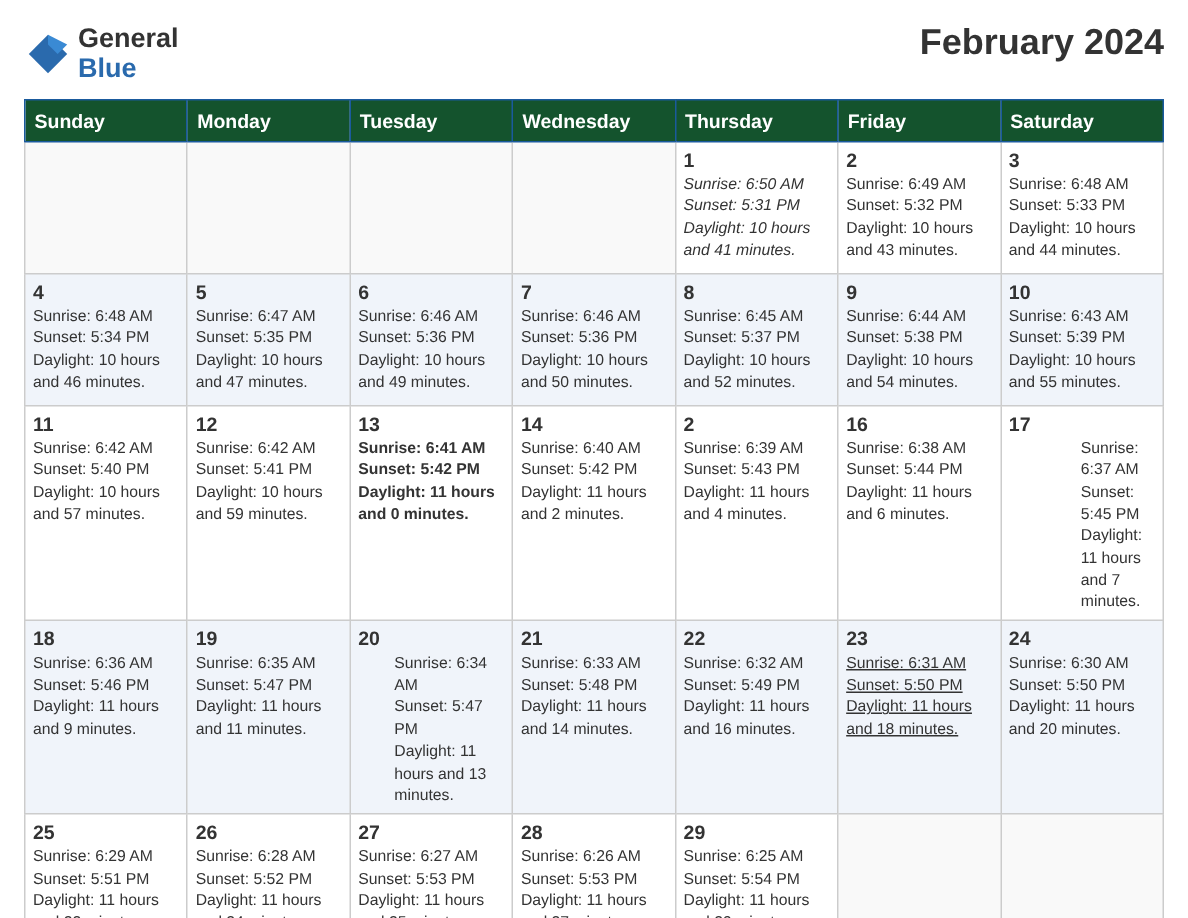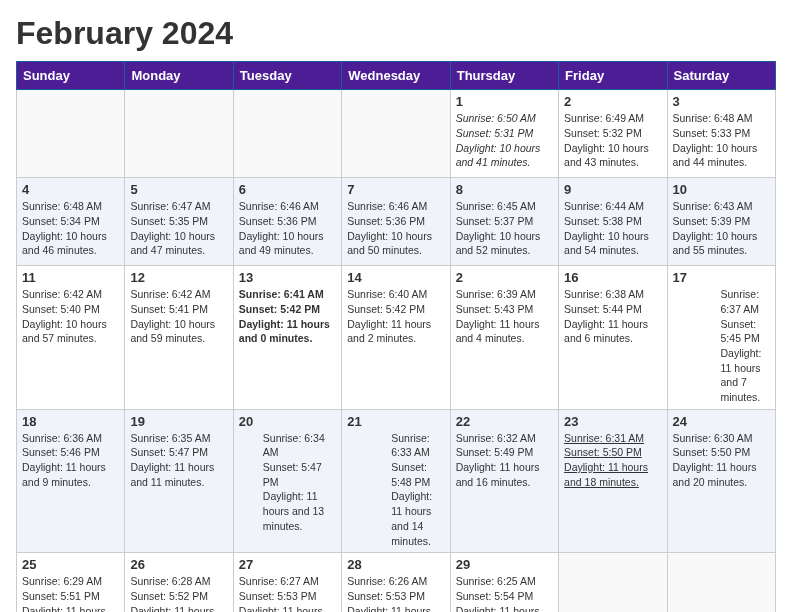--- a/index.html
+++ b/index.html
@@ -37,36 +37,36 @@
       color: #2a6aad;
     }
     .logo-icon {
       width: 32px;
       height: 32px;
     }
     .title-block {
       text-align: right;
     }
     .month-title {
-      font-size: 32px;
+      font-size: 24px;
       font-weight: bold;
       color: #333;
       line-height: 1.1;
     }
     .location-title {
       font-size: 14px;
       color: #555;
     }
     .calendar {
       width: 100%;
       border-collapse: collapse;
       table-layout: fixed;
     }
     .calendar th {
-      background: #4c1d95;
+      background: #14532d;
       color: #fff;
       text-align: left;
       padding: 6px 6px;
       font-size: 13px;
       font-weight: bold;
       border: 1px solid #1a5a9d;
     }
     .calendar td {
       border: 1px solid #ccc;
       vertical-align: top;
@@ -90,20 +90,30 @@
       line-height: 1.4;
     }
     .alt-row td {
       background: #f0f4fa;
     }
   </style>
 </head>
 <body>
 
 <div class="header">
+  <div class="logo">
+    <svg class="logo-icon" viewBox="0 0 40 40">
+      <polygon points="20,4 36,20 20,36 4,20" fill="#2a6aad"></polygon>
+      <polygon points="20,4 36,12 28,20 20,12" fill="#3a8ad4"></polygon>
+    </svg>
+    <div class="logo-text">
+      <span class="logo-general">General</span>
+      <span class="logo-blue">Blue</span>
+    </div>
+  </div>
   <div class="title-block">
     <div class="month-title">February 2024</div>
   </div>
 </div>
 
 <table class="calendar">
   <thead>
     <tr>
 
     <th>Sunday</th>
@@ -242,21 +252,21 @@
 Daylight: 11 hours and 11 minutes.</div>
         </td>
         <td>
           <div class="day-number">20</div>
           <div class="day-info" style="white-space: pre-line; margin-left: 24px;">Sunrise: 6:34 AM
 Sunset: 5:47 PM
 Daylight: 11 hours and 13 minutes.</div>
         </td>
         <td>
           <div class="day-number">21</div>
-          <div class="day-info" style="white-space: pre-line; margin-left: 44px;">Sunrise: 6:33 AM
+          <div class="day-info" style="white-space: pre-line;">Sunrise: 6:33 AM
 Sunset: 5:48 PM
 Daylight: 11 hours and 14 minutes.</div>
         </td>
         <td>
           <div class="day-number">22</div>
           <div class="day-info" style="white-space: pre-line;">Sunrise: 6:32 AM
 Sunset: 5:49 PM
 Daylight: 11 hours and 16 minutes.</div>
         </td>
         <td>

